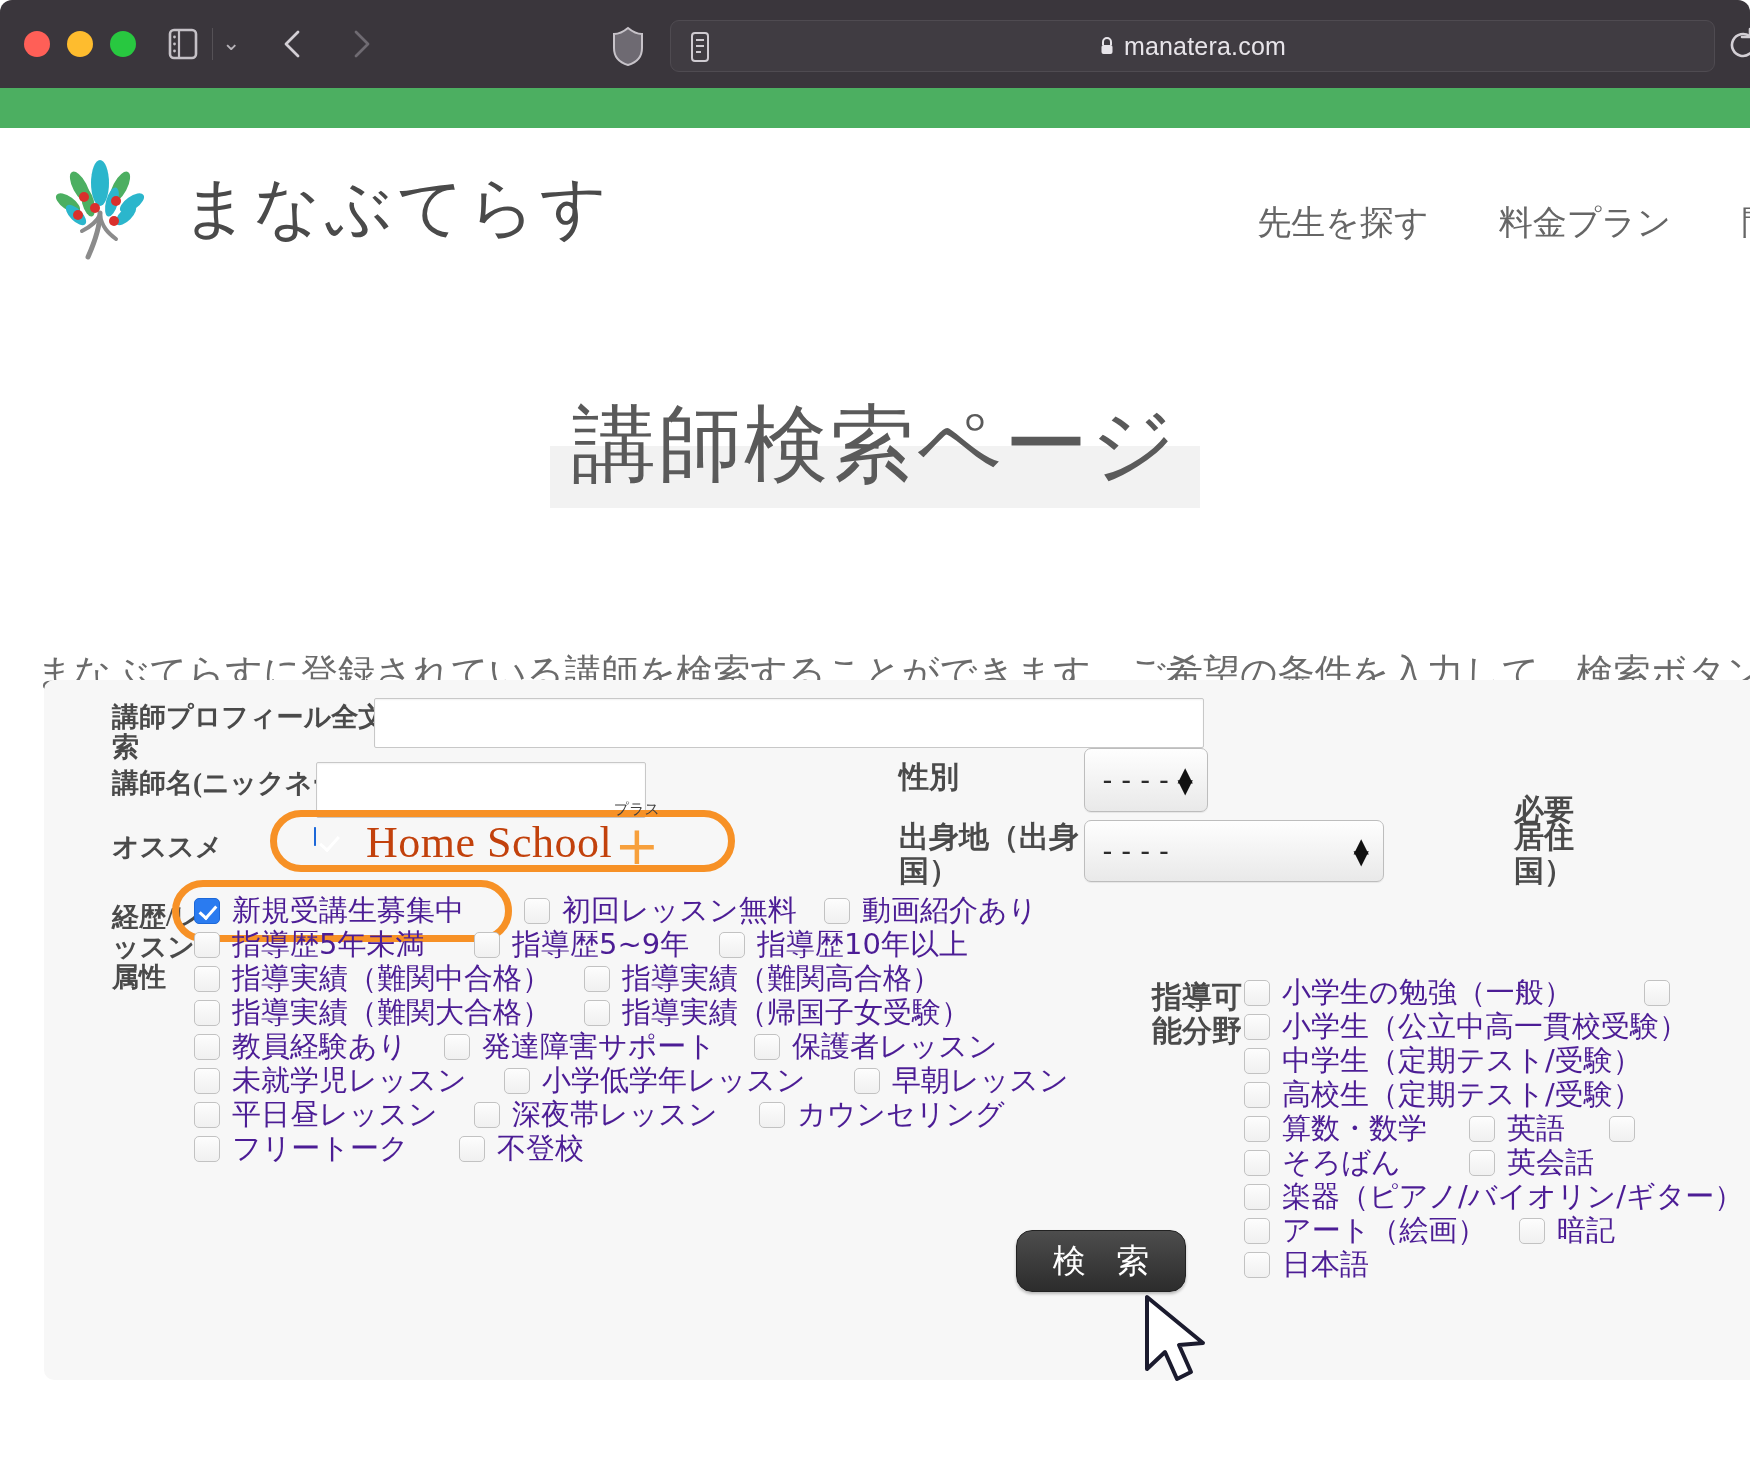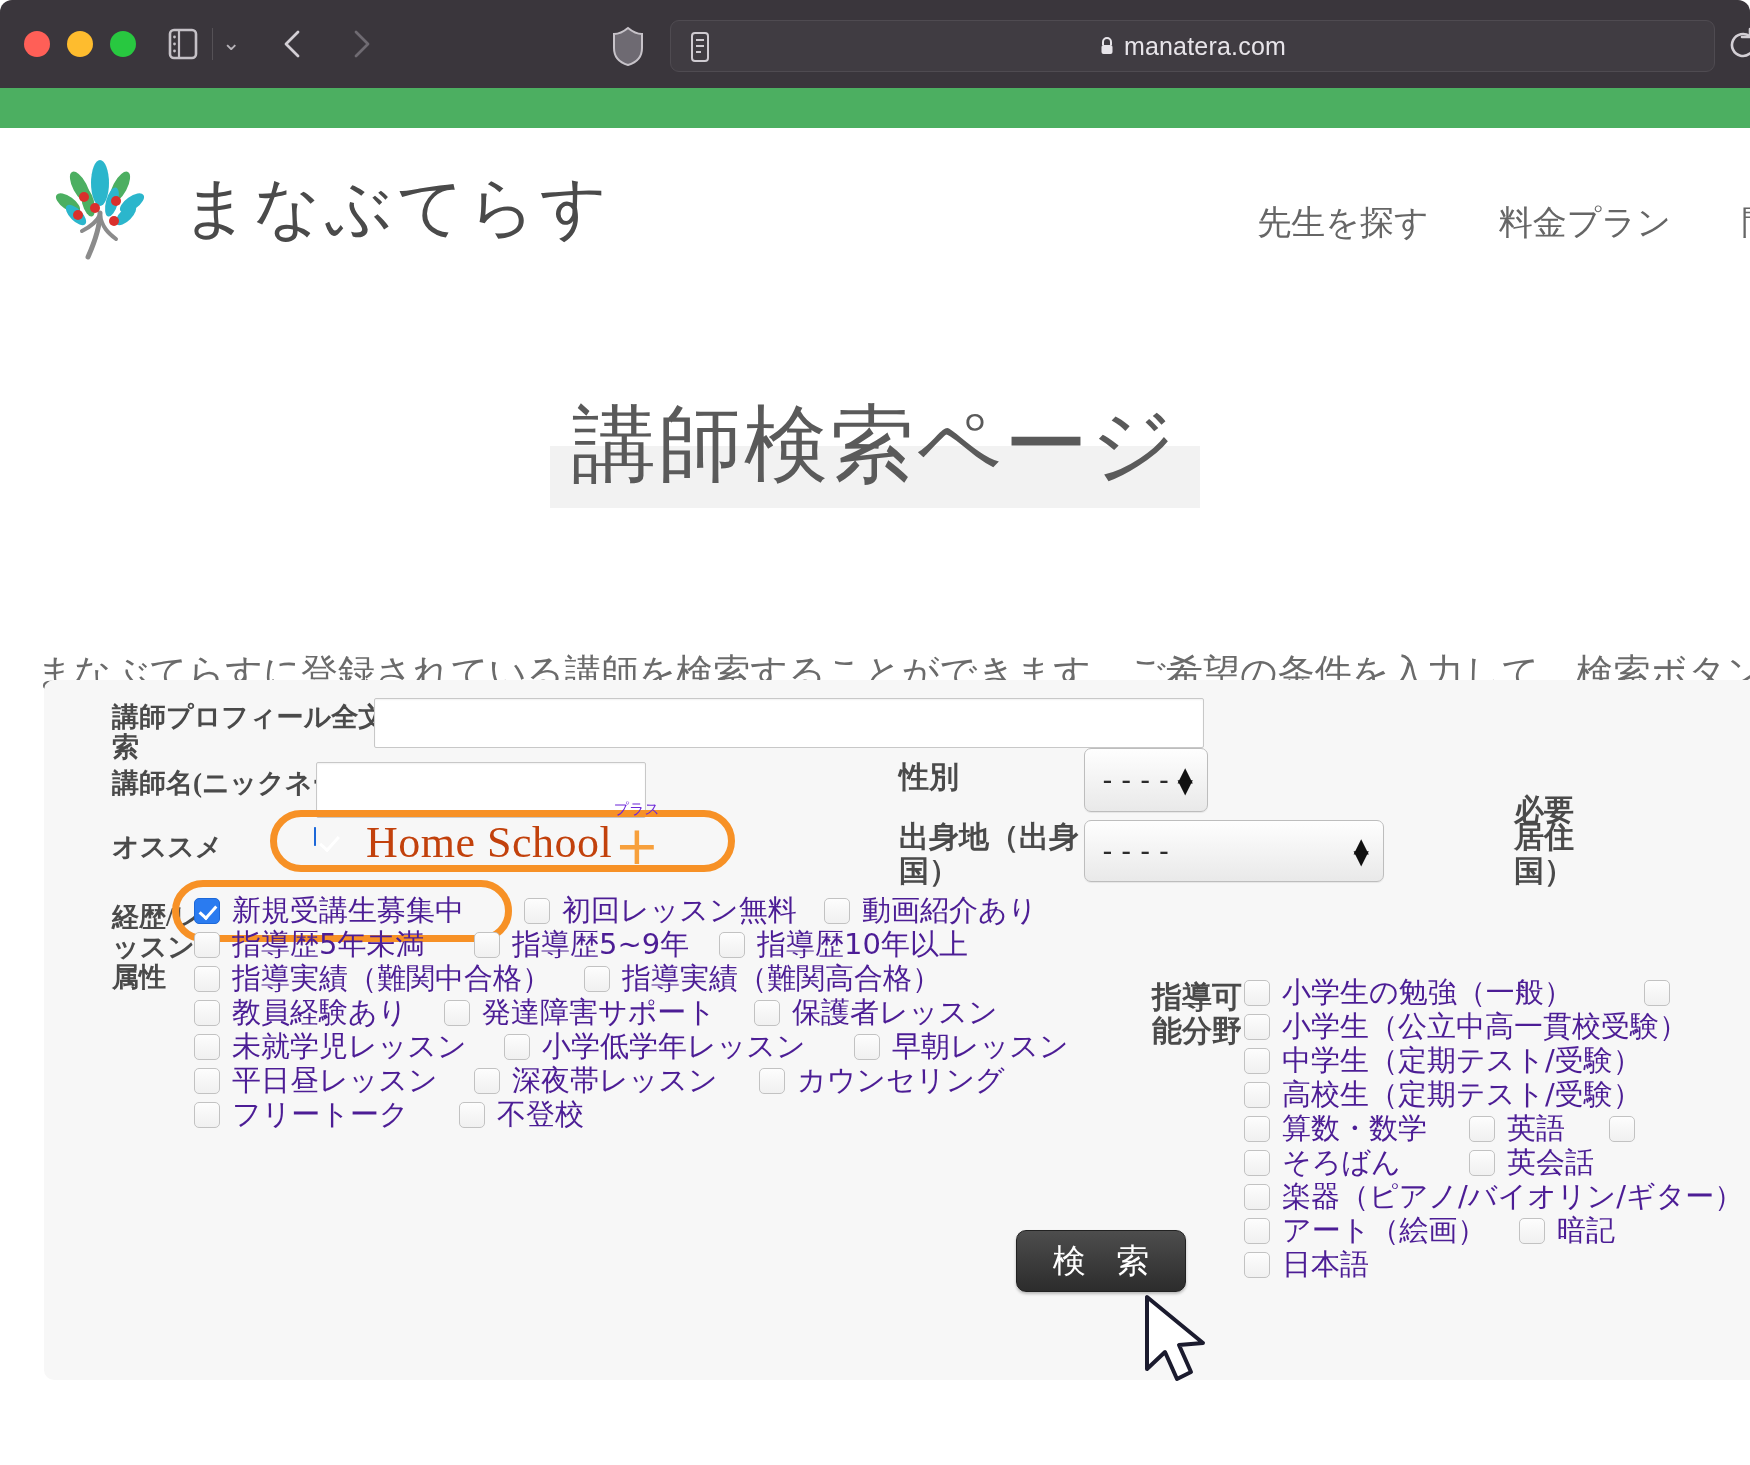--- a/index.html
+++ b/index.html
@@ -109,21 +109,21 @@
   .hs-chk{ position:absolute; left:270px; top:148px; }
   .hs-logo{
     position:absolute; left:322px; top:134px; height:54px;
     display:flex; align-items:flex-end; gap:2px;
     font-family:"Liberation Serif", serif;
   }
   .hs-word{ font-size:44px; color:#c2410c; letter-spacing:0.5px; }
   .hs-plus-wrap{ position:relative; display:inline-block; }
   .hs-ruby{
     position:absolute; left:50%; transform:translateX(-50%); top:-24px;
-    font-size:15px; color:#6d28d9; white-space:nowrap;
+    font-size:15px; color:#404040; white-space:nowrap;
     font-family:"DejaVu Sans", sans-serif;
   }
   .hs-plus{ font-size:54px; color:#f7a03c; line-height:0.82; font-family:"DejaVu Sans", sans-serif;}
 
   .row-keireki-lbl{ position:absolute; left:20px; top:222px; width:120px; }
 
   .attr-grid{ position:absolute; left:150px; top:214px; width:900px; }
   .attr-row{ display:flex; align-items:center; height:34px; }
   .attr-item{ display:flex; align-items:center; gap:12px; }
   .attr-item .ck-label{
@@ -171,21 +171,21 @@
           font-family:"DejaVu Sans", sans-serif; line-height:1.14; white-space:nowrap;}
 
   .field-lbl{ position:absolute; left:1108px; top:300px; font-size:30px; color:#4a4a4a;
               font-weight:bold; font-family:"DejaVu Sans", sans-serif; line-height:1.14;}
   .field-grid{ position:absolute; left:1200px; top:296px; width:560px; }
   .field-row{ display:flex; align-items:center; height:34px; }
 
   .search-btn{
     position:absolute; left:972px; top:550px; width:170px; height:62px;
     background:linear-gradient(#4d4d4d,#2c2c2c);
-    border:1px solid #222; border-radius:10px;
+    border:1px solid #222; border-radius:16px;
     display:flex; align-items:center; justify-content:center;
     color:#fff; font-size:33px; letter-spacing:10px; text-indent:10px;
     font-family:"DejaVu Sans", sans-serif;
     box-shadow:0 2px 3px rgba(0,0,0,0.25);
   }
 
   .cursor{ position:absolute; left:1141px; top:1205px; width:70px; height:95px; }
 </style>
 </head>
 <body>
@@ -371,20 +371,30 @@
           <span class="attr-item" style="width:390px">
             <span class="ck"></span>
             <span class="ck-label">指導実績（難関中合格）</span>
           </span>
           <span class="attr-item">
             <span class="ck"></span>
             <span class="ck-label">指導実績（難関高合格）</span>
           </span>
         </div>
 
+        <div class="attr-row">
+          <span class="attr-item" style="width:390px">
+            <span class="ck"></span>
+            <span class="ck-label">指導実績（難関大合格）</span>
+          </span>
+          <span class="attr-item">
+            <span class="ck"></span>
+            <span class="ck-label">指導実績（帰国子女受験）</span>
+          </span>
+        </div>
 
         <div class="attr-row">
           <span class="attr-item" style="width:250px">
             <span class="ck"></span>
             <span class="ck-label">教員経験あり</span>
           </span>
           <span class="attr-item" style="width:310px">
             <span class="ck"></span>
             <span class="ck-label">発達障害サポート</span>
           </span>

